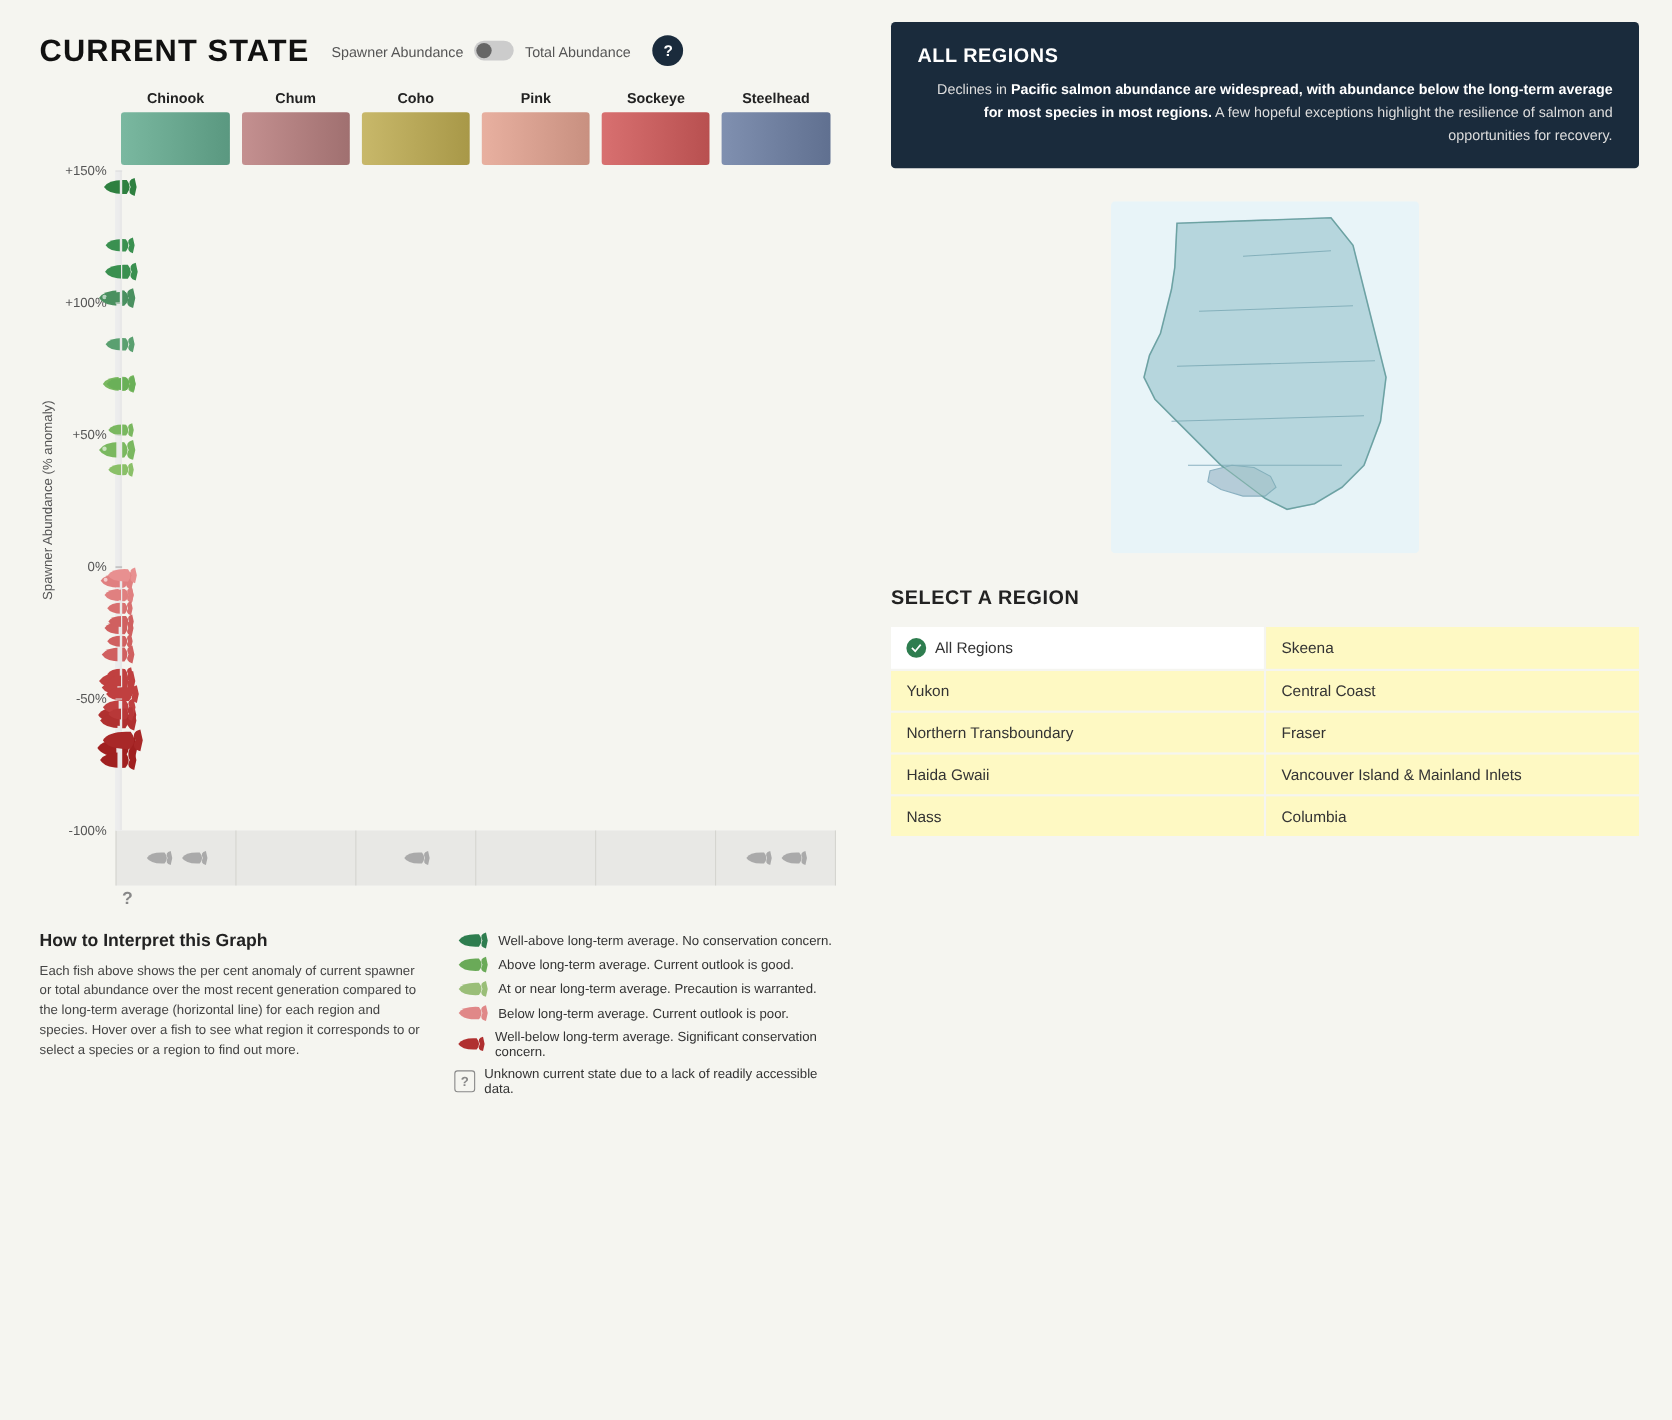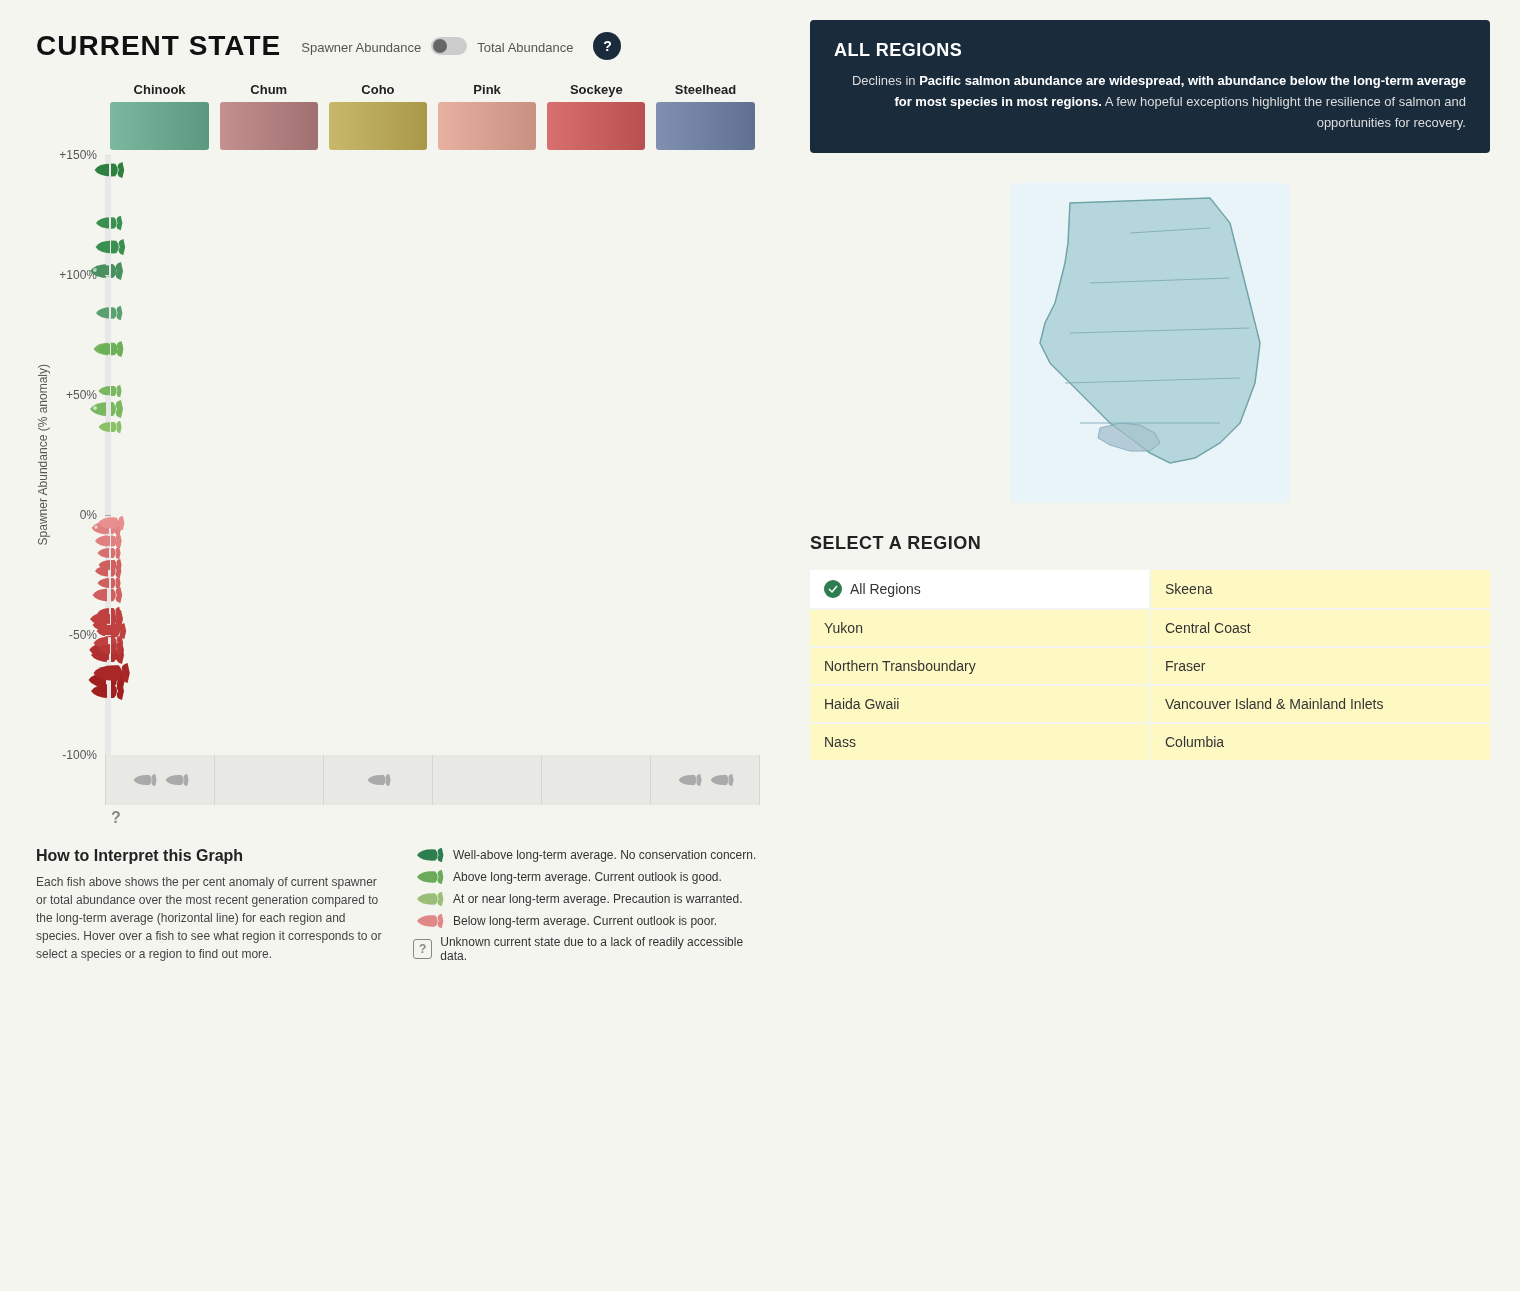--- a/index.html
+++ b/index.html
@@ -400,20 +400,27 @@
           <span>At or near long-term average. Precaution is warranted.</span>
         </div>
         <div class="legend-item">
           <svg width="32" height="16" viewBox="0 0 40 20">
             <path d="M32,10 Q28,3 36,1 L38,10 L36,19 Q28,17 32,10 Z" fill="#e08888"></path>
             <path d="M5,10 Q10,2 28,3 Q34,10 28,17 Q10,18 5,10 Z" fill="#e08888"></path>
           </svg>
           <span>Below long-term average. Current outlook is poor.</span>
         </div>
         <div class="legend-item">
+          <svg width="32" height="16" viewBox="0 0 40 20">
+            <path d="M32,10 Q28,3 36,1 L38,10 L36,19 Q28,17 32,10 Z" fill="#b03030"></path>
+            <path d="M5,10 Q10,2 28,3 Q34,10 28,17 Q10,18 5,10 Z" fill="#b03030"></path>
+          </svg>
+          <span>Well-below long-term average. Significant conservation concern.</span>
+        </div>
+        <div class="legend-item">
           <div class="legend-unknown">?</div>
           <span>Unknown current state due to a lack of readily accessible data.</span>
         </div>
       </div>
     </div>
   </div>
 
   <div class="right-panel">
 
     <div class="all-regions-box">

